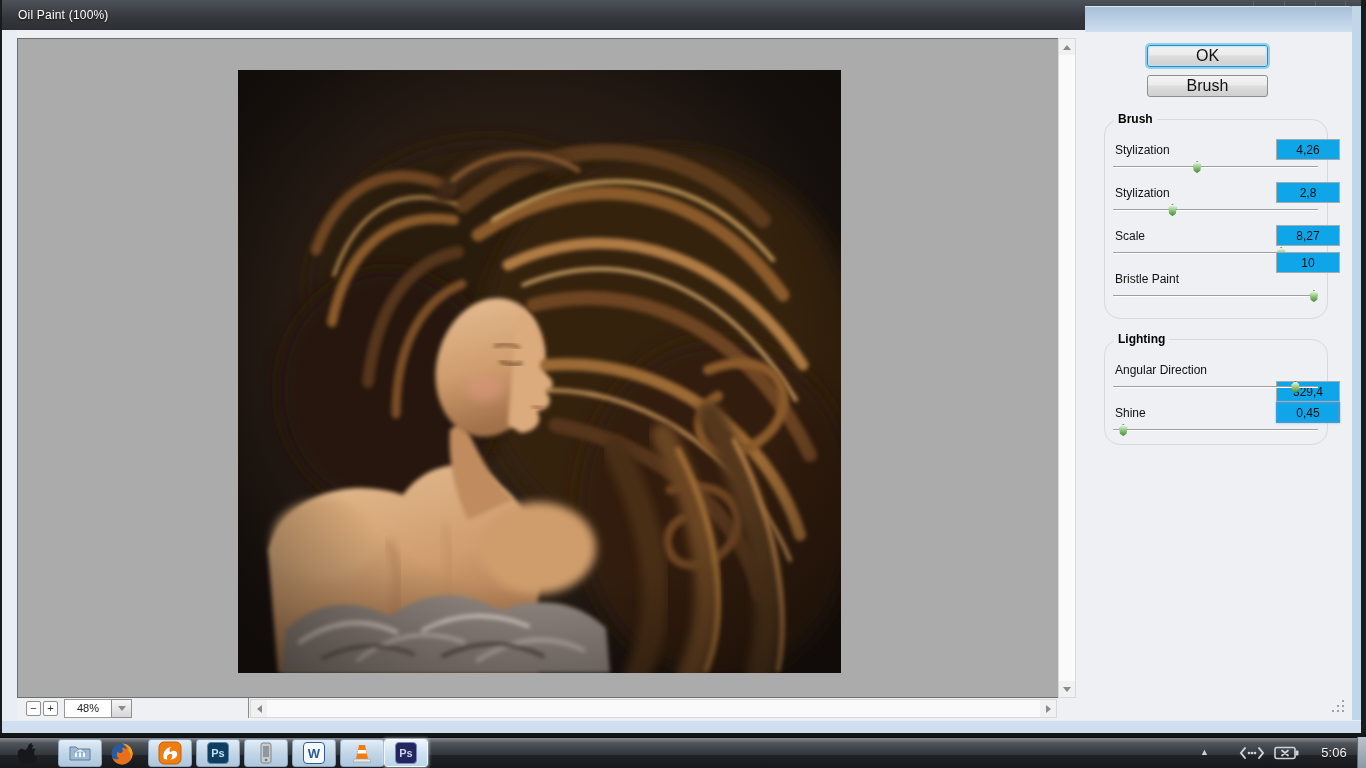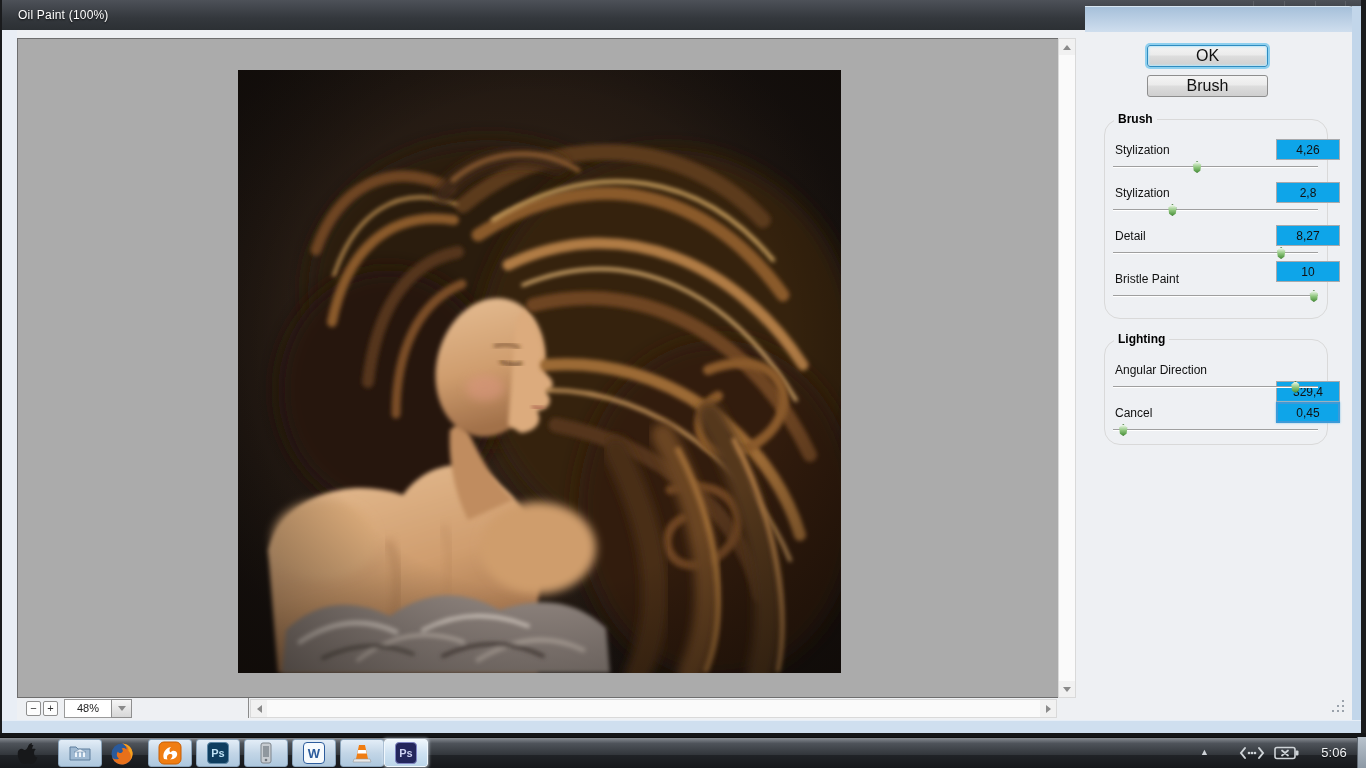--- a/index.html
+++ b/index.html
@@ -246,42 +246,42 @@
     <div class="track" style="top:166px">
       <div class="thumb" style="left: 41%;"></div>
     </div>
 
     <div class="param-label" style="top:186px">Stylization</div>
     <input class="valbox" style="top: 182px;" readonly="" value="2,8">
     <div class="track" style="top:209px">
       <div class="thumb" style="left: 29%;"></div>
     </div>
 
-    <div class="param-label" style="top:229px">Detail</div>
+    <div class="param-label" style="top:229px">Scale</div>
     <input class="valbox" style="top: 225px;" readonly="" value="8,27">
     <div class="track" style="top:252px">
       <div class="thumb" style="left: 82%;"></div>
     </div>
 
     <div class="param-label" style="top:272px">Bristle Paint</div>
-    <input class="valbox" style="top: 252px; margin-top: 9px;" readonly="" value="10">
+    <input class="valbox" style="top: 252px;" readonly="" value="10">
     <div class="track" style="top:295px">
       <div class="thumb" style="left: 98%;"></div>
     </div>
 
     <div class="groupbox" style="top:339px;height:106px">
       <span class="legend">Lighting</span>
     </div>
     <div class="param-label" style="top:363px">Angular Direction</div>
     <input class="valbox" style="top: 349px; margin-top: 32px;" readonly="" value="329,4">
     <div class="track" style="top:386px">
       <div class="thumb" style="left: 89%;"></div>
     </div>
 
-    <div class="param-label" style="top:406px">Cancel</div>
+    <div class="param-label" style="top:406px">Shine</div>
     <input class="valbox focused" style="top: 402px;" readonly="" value="0,45">
     <div class="track" style="top:429px">
       <div class="thumb" style="left: 5%;"></div>
     </div>
 
     <svg id="resize-grip" class="abs" width="17" height="15">
       <g fill="#9aa2ab">
         <rect x="12" y="0" width="2" height="2"></rect>
           <rect x="12" y="5" width="2" height="2"></rect>
           <rect x="12" y="10" width="2" height="2"></rect>

